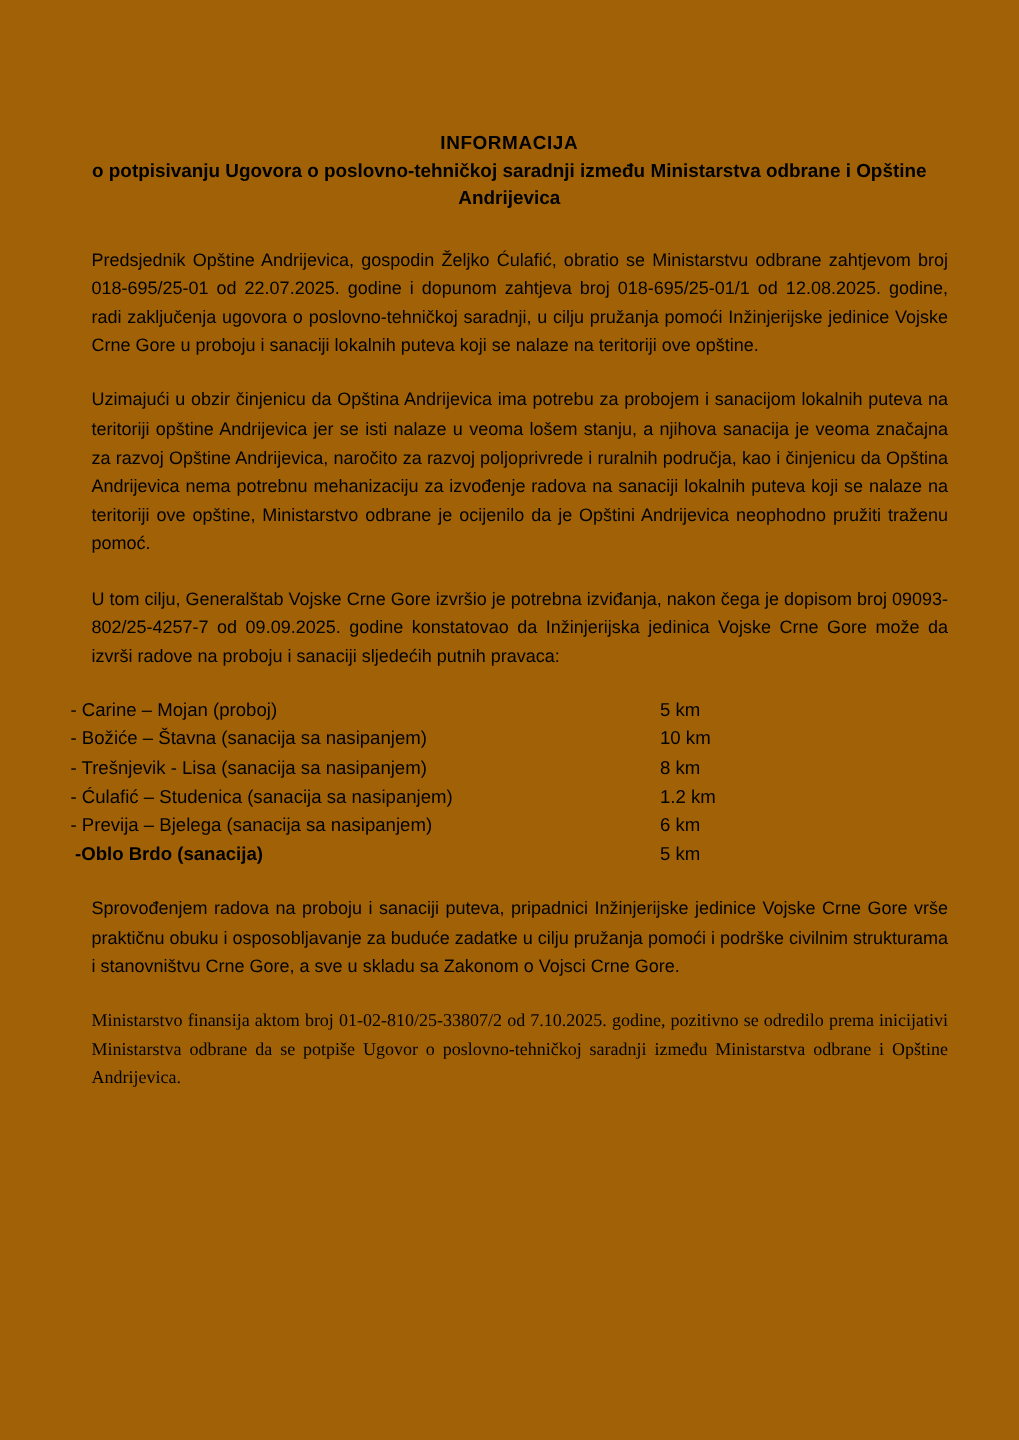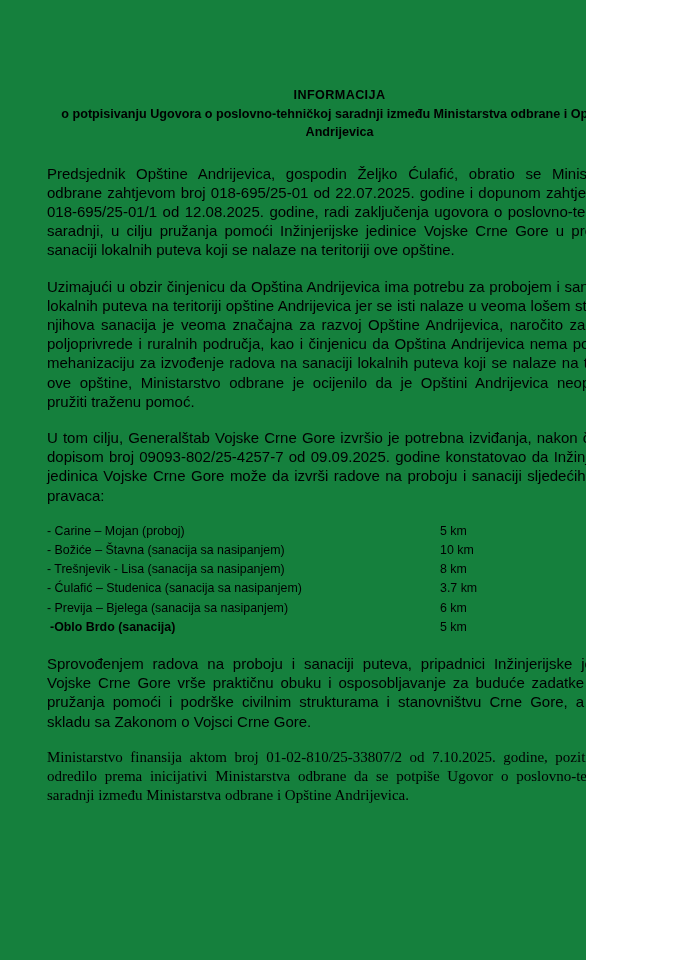--- a/index.html
+++ b/index.html
@@ -10,23 +10,23 @@
   }
   body {
     width: 679px;
     height: 960px;
     font-family: "Liberation Sans", sans-serif;
     color: #000000;
     -webkit-font-smoothing: antialiased;
   }
   .page {
     position: relative;
-    width: 586px;
+    width: 679px;
     height: 960px;
-    background: #15803d;
+    background: #a16207;
     box-sizing: border-box;
     padding: 0;
     overflow: hidden;
   }
   .content {
     position: absolute;
     left: 47px;
     top: 86px;
     width: 585px;
   }
@@ -42,22 +42,22 @@
   .doc-heading .title-main {
     display: block;
     letter-spacing: 0.4px;
   }
   .doc-heading .title-sub {
     display: block;
   }
 
   
   p.body-par {
-    margin: 0 0 17px 0;
-    font-size: 15px;
+    margin: 0 0 17px 14px;
+    font-size: 12px;
     line-height: 19.2px;
     text-align: justify;
     text-justify: inter-word;
     hyphens: none;
   }
   p.body-par:last-child {
     margin-bottom: 0;
     font-family: Liberation Serif, serif;
   }
 
@@ -103,21 +103,21 @@
     <p class="body-par">Predsjednik Opštine Andrijevica, gospodin Željko Ćulafić, obratio se Ministarstvu odbrane zahtjevom broj 018-695/25-01 od 22.07.2025. godine i dopunom zahtjeva broj 018-695/25-01/1 od 12.08.2025. godine,  radi zaključenja ugovora o poslovno-tehničkoj saradnji, u cilju pružanja pomoći Inžinjerijske jedinice Vojske Crne Gore u proboju i sanaciji lokalnih puteva koji se nalaze na teritoriji ove opštine.</p>
 
     <p class="body-par">Uzimajući u obzir činjenicu da Opština Andrijevica ima potrebu za probojem i sanacijom lokalnih puteva na teritoriji opštine Andrijevica jer se isti nalaze u veoma lošem stanju, a njihova sanacija je veoma značajna za razvoj Opštine Andrijevica, naročito za razvoj poljoprivrede i ruralnih područja, kao i činjenicu da Opština Andrijevica nema potrebnu mehanizaciju za izvođenje radova na sanaciji lokalnih puteva koji se nalaze na teritoriji ove opštine, Ministarstvo odbrane je ocijenilo da je Opštini Andrijevica neophodno pružiti traženu pomoć.</p>
 
     <p class="body-par">U tom cilju, Generalštab Vojske Crne Gore izvršio je potrebna izviđanja, nakon čega je dopisom broj 09093-802/25-4257-7 od 09.09.2025. godine konstatovao da Inžinjerijska jedinica Vojske Crne Gore može da izvrši radove na proboju i sanaciji sljedećih putnih pravaca:</p>
 
     <ul class="roads-list" id="roads-list">
         <li><span class="road-name">- Carine – Mojan (proboj)</span><span class="road-dist">5 km</span></li>
         <li><span class="road-name">- Božiće – Štavna (sanacija sa nasipanjem)</span><span class="road-dist">10 km</span></li>
         <li><span class="road-name">- Trešnjevik - Lisa (sanacija sa nasipanjem)</span><span class="road-dist">8 km</span></li>
-        <li><span class="road-name">- Ćulafić – Studenica (sanacija sa nasipanjem)</span><span class="road-dist">3.7 km</span></li>
+        <li><span class="road-name">- Ćulafić – Studenica (sanacija sa nasipanjem)</span><span class="road-dist">1.2 km</span></li>
         <li><span class="road-name">- Previja – Bjelega (sanacija sa nasipanjem)</span><span class="road-dist">6 km</span></li>
         <li class="indented"><span class="road-name">-Oblo Brdo (sanacija)</span><span class="road-dist">5 km</span></li>
       </ul>
 
     <p class="body-par">Sprovođenjem radova na proboju i sanaciji puteva, pripadnici Inžinjerijske jedinice Vojske Crne Gore vrše praktičnu obuku i osposobljavanje za buduće zadatke u cilju pružanja pomoći i podrške civilnim strukturama i stanovništvu Crne Gore, a sve u skladu sa Zakonom o Vojsci Crne Gore.</p>
 
 
     <p class="body-par">Ministarstvo finansija aktom broj 01-02-810/25-33807/2 od 7.10.2025. godine, pozitivno se odredilo prema inicijativi Ministarstva odbrane da se potpiše Ugovor o poslovno-tehničkoj saradnji između Ministarstva odbrane i Opštine Andrijevica.</p>
 
   </div>

